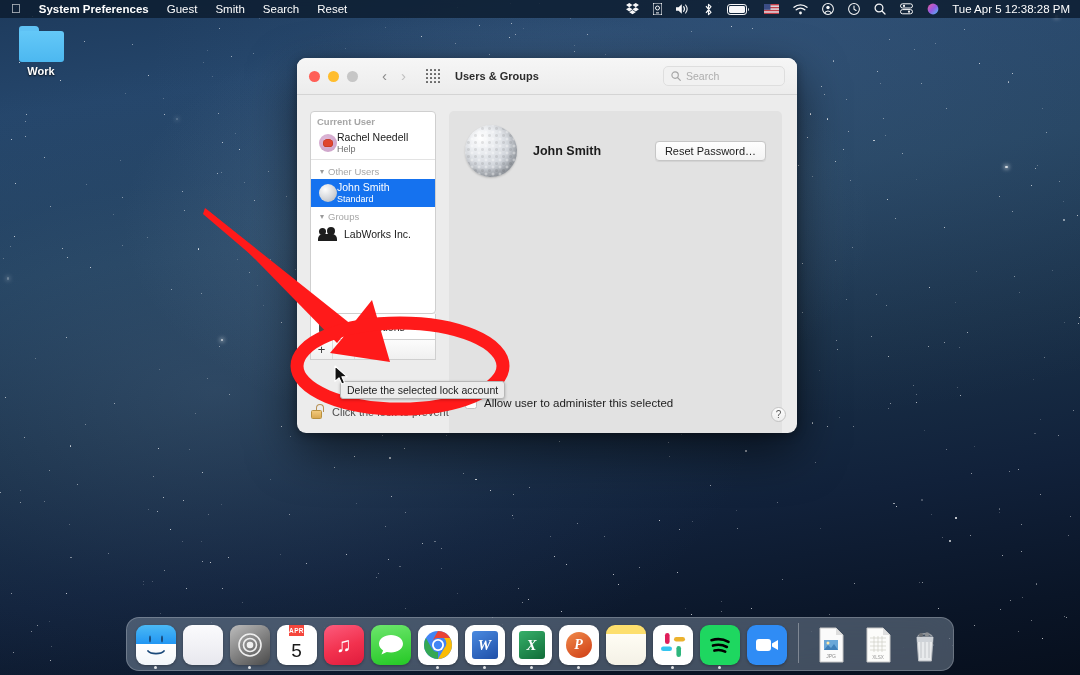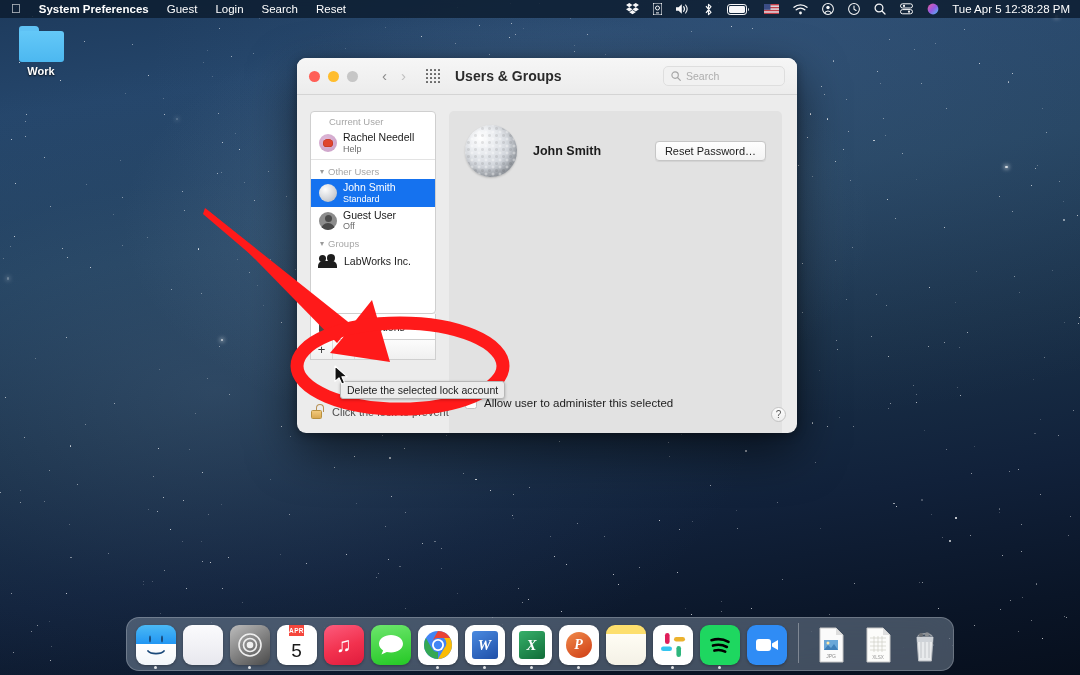--- a/index.html
+++ b/index.html
@@ -77,21 +77,21 @@
   .light{width:11px;height:11px;border-radius:50%;}
   .l-red{background:#ff5f57;}
   .l-yel{background:#ffbd2e;}
   .l-gry{background:#c6c6c6;}
   .navbtns{display:flex;gap:2px;margin-left:18px;color:#8a8a8a;}
   .navbtn{font-size:15px;padding:0 6px;line-height:16px;}
   .navbtn.dis{color:#c0c0c0;}
   .grid-ico{margin-left:14px;display:grid;grid-template-columns:repeat(4,2px);
     grid-template-rows:repeat(4,2px);gap:2px;}
   .grid-ico i{width:2px;height:2px;background:#6c6c6c;border-radius:.5px;display:block;}
-  .win-title{margin-left:15px;font-size:14px;font-weight:bold;color:#2b2b2b;}
+  .win-title{margin-left:15px;font-size:11px;font-weight:bold;color:#2b2b2b;}
   .search-box{
     margin-left:auto;width:122px;height:20px;border-radius:5px;
     background:#f1f1f1;border:1px solid #dedede;
     display:flex;align-items:center;padding:0 7px;gap:5px;
   }
   .search-box svg{flex:none;}
   .search-ph{font-size:10.5px;color:#adadad;}
 
   
   #sp-body{position:relative;height:338px;padding:16px 15px 0 13px;}
@@ -99,23 +99,23 @@
   #user-list{
     position:absolute;left:13px;top:16px;width:126px;height:203px;
     background:#fff;border:1px solid #cfcfcf;border-radius:4px;
     overflow:hidden;
   }
   .grp-head{
     font-size:9.5px;color:#a6a6a6;padding:4px 6px 2px 9px;
     display:flex;align-items:center;gap:4px;
   }
   .grp-head .chev{font-size:8px;color:#9a9a9a;}
-  .grp-head.first{padding-left:18px;}
+  .grp-head.first{padding-left:6px;font-weight:bold;}
   .sep{height:1px;background:#e3e3e3;margin:2px 0;}
-  .u-row{display:flex;align-items:center;gap:6px;padding:3px 6px 3px 8px;cursor:default;}
+  .u-row{display:flex;align-items:center;padding:3px 6px 3px 8px;cursor:default;}
   .u-row.sel{background:#1572ef;}
   .u-row.sel .u-name,.u-row.sel .u-sub{color:#fff;}
   .u-av{width:18px;height:18px;border-radius:50%;flex:none;background:#c9c9c9;}
   .u-av.rachel{background:radial-gradient(circle at 40% 35%,#e0b9d8,#c89ec6);
     display:flex;align-items:center;justify-content:center;}
   .u-av.rachel::after{content:"";width:10px;height:8px;border-radius:50% 50% 45% 45%;
     background:#e0452f;box-shadow:0 0 0 .5px #b8351f inset;}
   .u-av.john{background:radial-gradient(circle at 35% 30%,#fdfdfd,#d4d6da 55%,#a9adb3 100%);}
   .u-av.guest{background:#8c8c8c;position:relative;overflow:hidden;}
   .u-av.guest::before{content:"";position:absolute;left:5.5px;top:3px;width:7px;height:7px;
@@ -815,21 +815,21 @@
       <div class="body"></div>
   </div>
   <div class="folder-label">Work</div>
 </div>
 
 <div id="menubar">
   <div class="mb-left">
     <div class="apple"></div>
     <div class="mb-item bold">System Preferences</div>
     <div class="mb-item">Guest</div>
-    <div class="mb-item">Login</div>
+    <div class="mb-item">Smith</div>
     <div class="mb-item">Search</div>
     <div class="mb-item">Reset</div>
   </div>
   <div class="mb-right">
     <div class="mb-ic">
       <svg width="13" height="12" viewBox="0 0 14 13">
           <path d="M3.5 0L0 2.3l3.5 2.3L7 2.3zM10.5 0L7 2.3l3.5 2.3L14 2.3zM0 6.9l3.5 2.3L7 6.9 3.5 4.6zM10.5 4.6L7 6.9l3.5 2.3L14 6.9zM3.5 10l3.5 2.3L10.5 10 7 7.7z" fill="#fff"></path>
         </svg>
     </div>
     <div class="mb-ic">
@@ -975,27 +975,20 @@
         <span class="chev">▾</span>
         <span>Other Users</span>
       </div>
       <div class="u-row sel">
         <div class="u-av john"></div>
         <div class="u-txt">
           <span class="u-name">John Smith</span>
           <span class="u-sub">Standard</span>
         </div>
       </div>
-      <div class="u-row">
-        <div class="u-av guest"></div>
-        <div class="u-txt">
-          <span class="u-name">Guest User</span>
-          <span class="u-sub">Off</span>
-        </div>
-      </div>
 
       <div class="grp-head">
         <span class="chev">▾</span>
         <span>Groups</span>
       </div>
       <div class="grp-row">
         <div class="grp-ico">
             <i></i>
           </div>
         <span class="grp-name">LabWorks Inc.</span>

